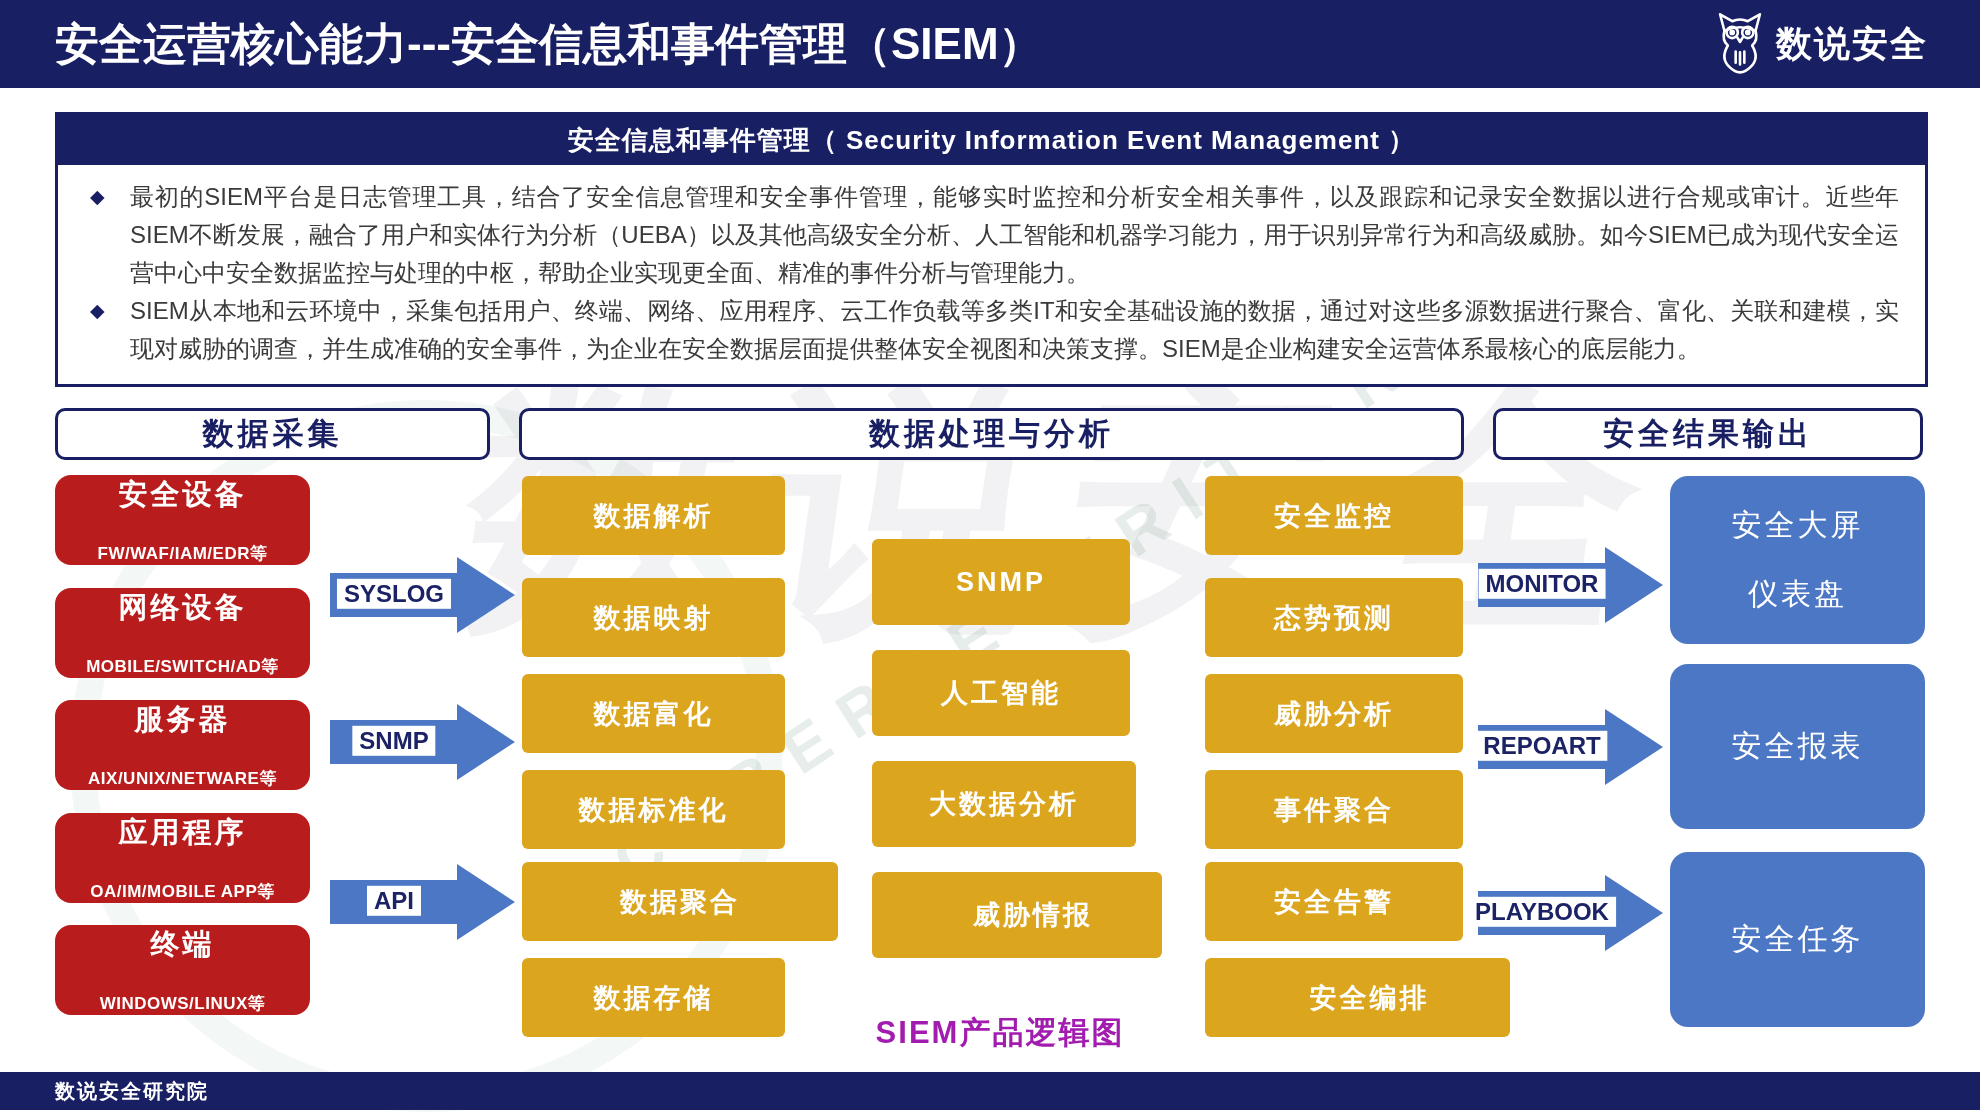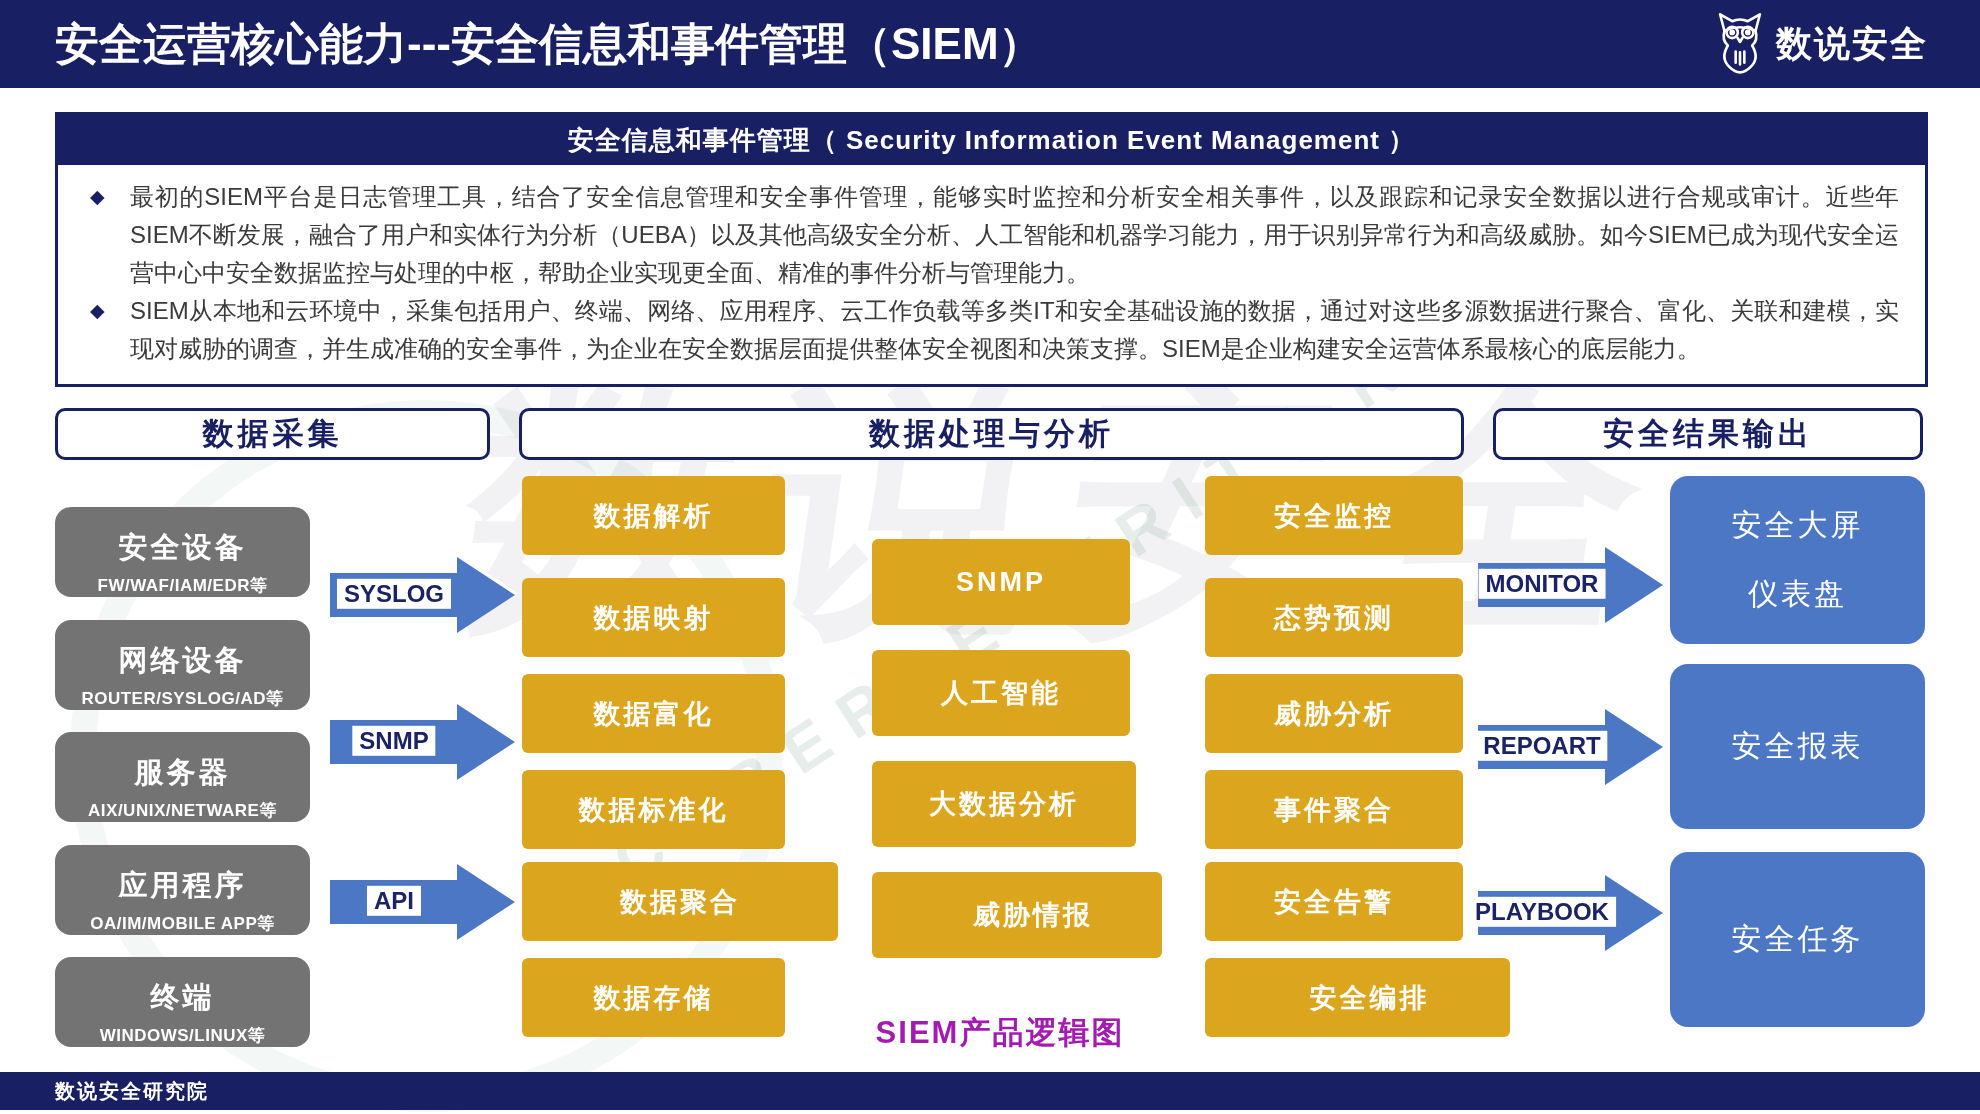--- a/index.html
+++ b/index.html
@@ -27,22 +27,22 @@
                 display:flex;align-items:center;justify-content:center;letter-spacing:1px;}
   .intro-body{padding:13px 26px 16px 26px;}
   .bullet{position:relative;padding-left:46px;font-size:24px;line-height:38px;color:#3a3a3a;
           text-align:justify;}
   .bullet .diamond{position:absolute;left:6px;top:0;color:#191f63;font-size:19px;line-height:38px;}
   
   .col-header{position:absolute;top:408px;height:52px;background:#fff;border:3px solid #191f63;
               border-radius:10px;box-sizing:border-box;display:flex;align-items:center;justify-content:center;
               color:#191f63;font-size:31px;font-weight:bold;letter-spacing:4px;}
   
-  .bluebox{position:absolute;background:#737373;border-radius:16px;color:#fff;display:flex;
-           flex-direction:column;align-items:center;justify-content:flex-end;text-align:center;margin-top:32px;}
+  .bluebox{position:absolute;background:#b91c1c;border-radius:16px;color:#fff;display:flex;
+           flex-direction:column;align-items:center;justify-content:space-between;text-align:center;}
   .bluebox .t{font-size:29px;font-weight:bold;letter-spacing:3px;}
   .bluebox .s{font-size:17px;font-weight:bold;margin-top:6px;letter-spacing:0.5px;}
   .ybox{position:absolute;background:#dba51d;border-radius:6px;color:#fff;display:flex;
         align-items:center;justify-content:center;font-size:27px;font-weight:bold;letter-spacing:3px;}
   .outbox{position:absolute;left:1670px;width:255px;background:#4c77c5;border-radius:18px;color:#fff;
           display:flex;flex-direction:column;align-items:center;justify-content:space-evenly;
           font-size:30px;font-weight:normal;letter-spacing:3px;}
   
   .barrow{position:absolute;width:185px;height:76px;}
   .barrow .abody{position:absolute;left:0;top:50%;transform:translateY(-50%);width:128px;height:44px;background:#4c77c5;}
@@ -108,21 +108,21 @@
     <div class="col-header" style="left:55px;width:435px;">数据采集</div>
     <div class="col-header" style="left:519px;width:945px;">数据处理与分析</div>
     <div class="col-header" style="left:1493px;width:430px;">安全结果输出</div>
 
     <div class="bluebox" style="left:55px;top:475px;width:255px;height:90px;">
       <div class="t">安全设备</div>
       <div class="s">FW/WAF/IAM/EDR等</div>
     </div>
     <div class="bluebox" style="left:55px;top:588px;width:255px;height:90px;">
       <div class="t">网络设备</div>
-      <div class="s">ROUTER/SYSLOG/AD等</div>
+      <div class="s">MOBILE/SWITCH/AD等</div>
     </div>
     <div class="bluebox" style="left:55px;top:700px;width:255px;height:90px;">
       <div class="t">服务器</div>
       <div class="s">AIX/UNIX/NETWARE等</div>
     </div>
     <div class="bluebox" style="left:55px;top:813px;width:255px;height:90px;">
       <div class="t">应用程序</div>
       <div class="s">OA/IM/MOBILE APP等</div>
     </div>
     <div class="bluebox" style="left:55px;top:925px;width:255px;height:90px;">

